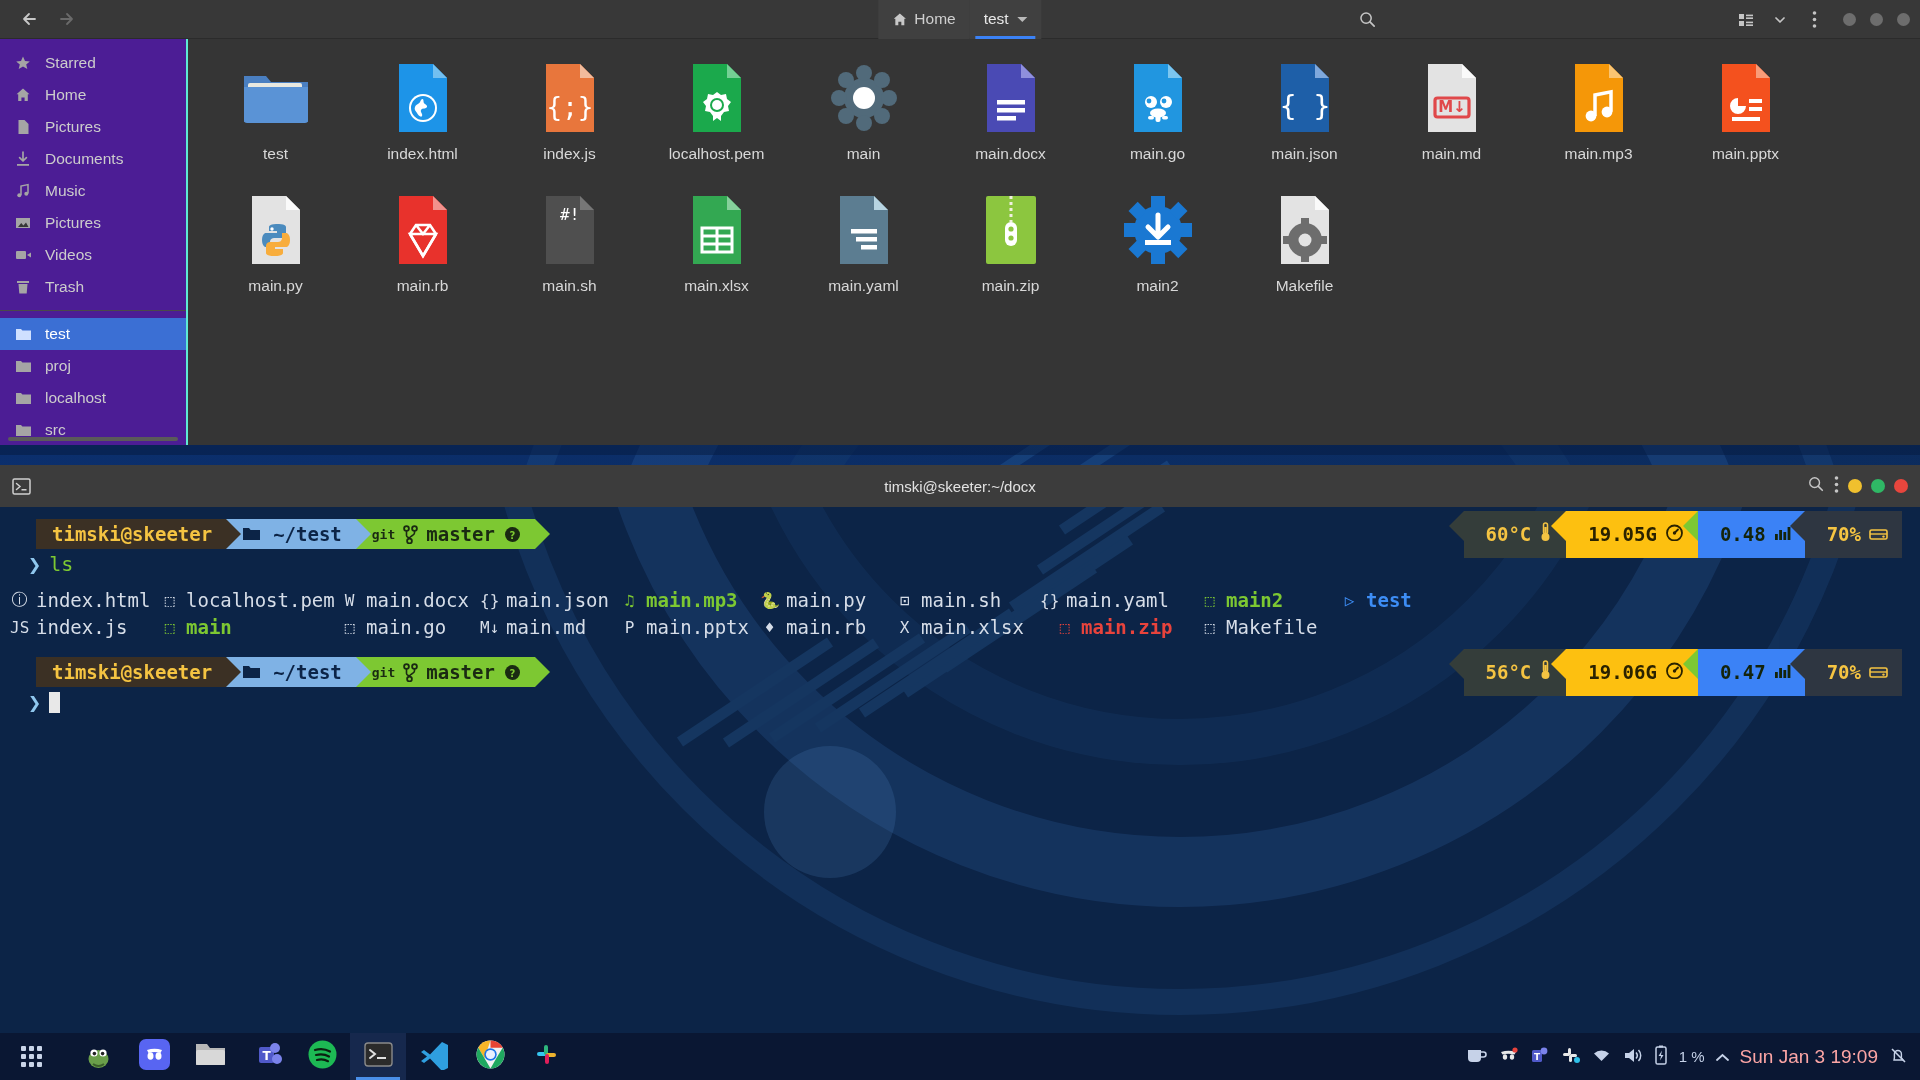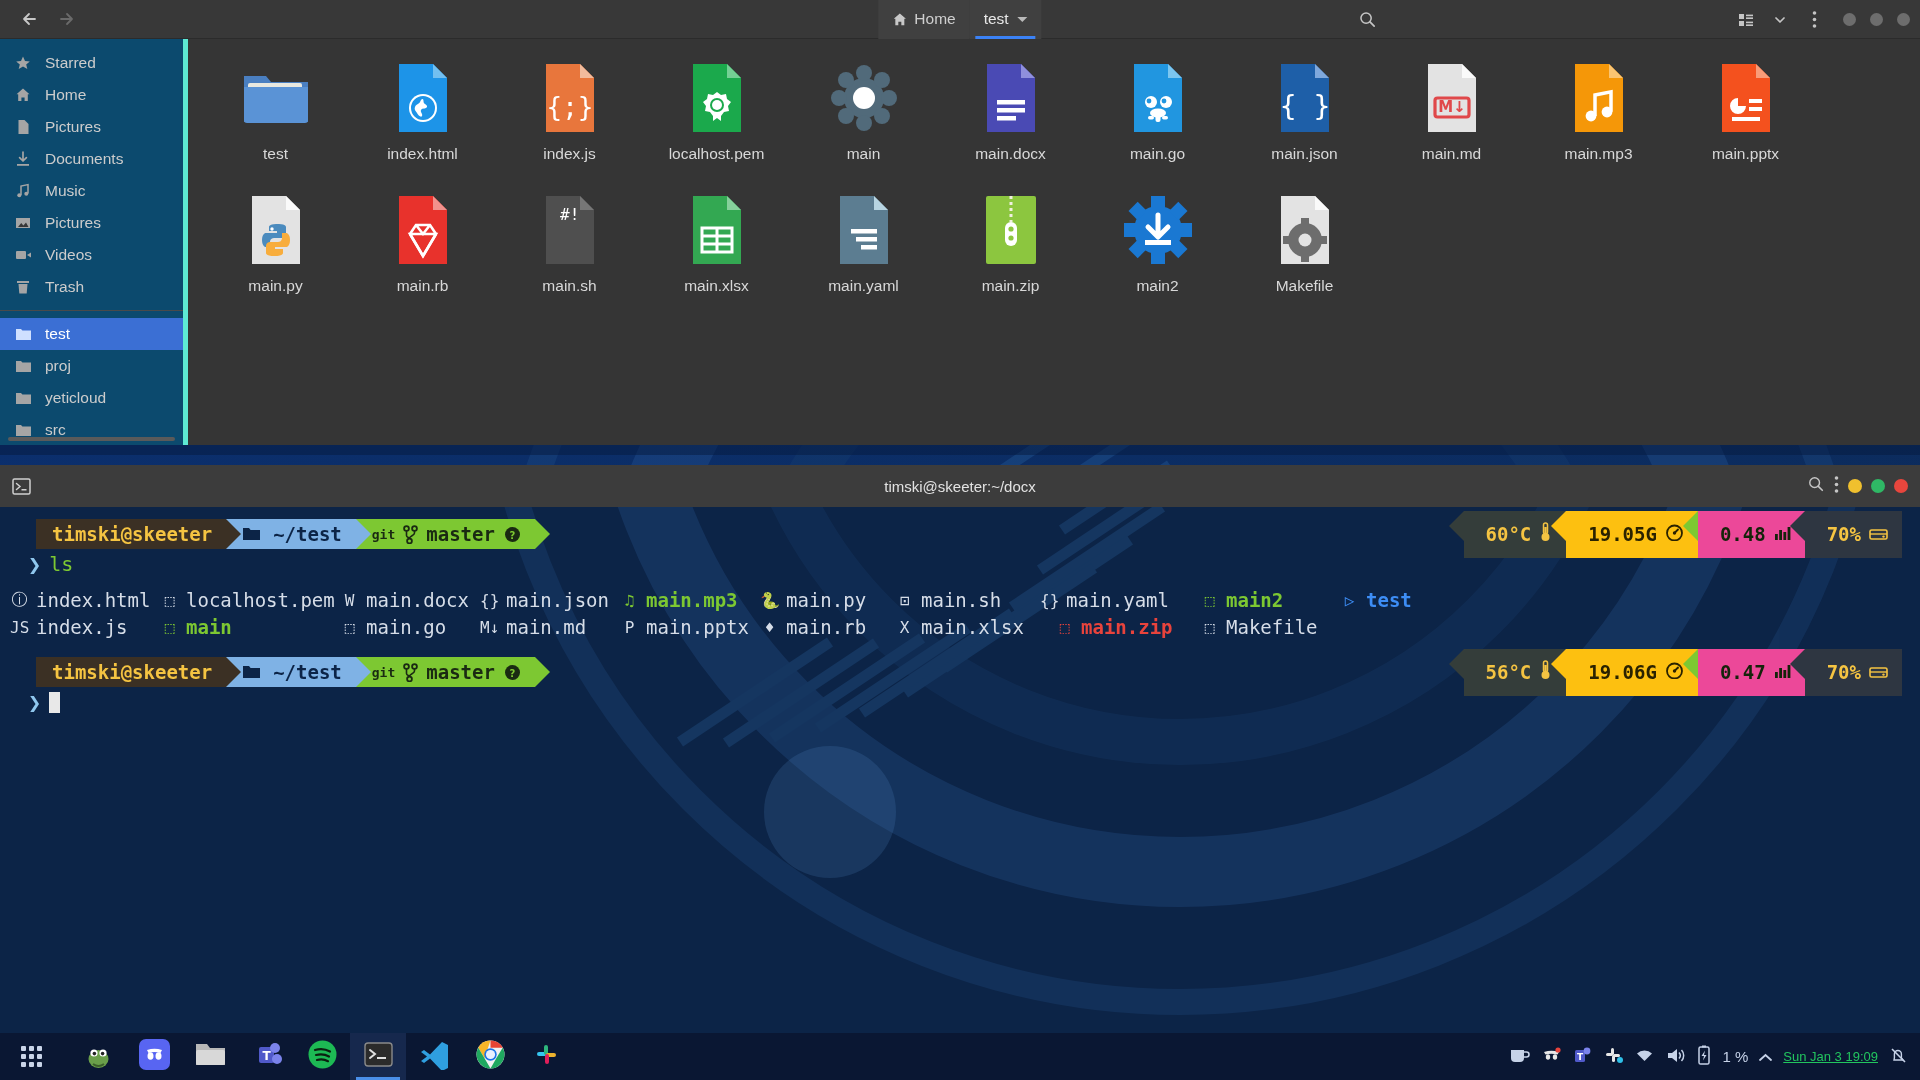--- a/index.html
+++ b/index.html
@@ -47,22 +47,22 @@
     position: absolute; left: 1358px; top: 0; height: 39px; display: flex; align-items: center;
   }
   .fm-right {
     position: absolute; right: 10px; top: 0; height: 39px; display: flex; align-items: center; gap: 4px;
   }
   .iconbtn { width: 30px; height: 30px; display: flex; align-items: center; justify-content: center; color: #c5c5c5; }
   .winbtn { width: 13px; height: 13px; border-radius: 50%; background: #6d6d6d; margin-left: 10px; }
 
   .fm-body { display: flex; height: 406px; }
   .sidebar {
-    width: 188px; background: #0c4a6e; padding-top: 8px; flex: none;
-    border-right: 5px solid #5eead4; position: relative; overflow: hidden;
+    width: 188px; background: #4c1d95; padding-top: 8px; flex: none;
+    border-right: 2px solid #5eead4; position: relative; overflow: hidden;
   }
   .sb-item {
     display: flex; align-items: center; gap: 13px; height: 32px; padding-left: 14px;
     color: #cccccc; font-size: 15.5px; white-space: nowrap;
   }
   .sb-item.selected { background: #3b6fd4; color: #ffffff; }
   .sb-ico { width: 18px; height: 18px; display:flex; align-items:center; justify-content:center; color:#a5a5a5; flex: none;}
   .sb-item.selected .sb-ico { color: #cfe0ff; }
   .sb-sep { height: 1px; background: #4a4a4a; margin: 7px 0; }
   .sb-scroll { position: absolute; left: 8px; right: 8px; bottom: 4px; height: 4px; background: #5a5a5a; border-radius: 2px; }
@@ -131,21 +131,21 @@
   }
   .rseg .larr {
     position: absolute; left: -15px; top: 0; width: 0; height: 0;
     border-top: 15px solid transparent; border-bottom: 15px solid transparent;
     z-index: 1;
   }
   .rseg-temp { background: #343d3a; color: #f5c442; }
   .rseg-temp .larr { border-right: 15px solid #343d3a; }
   .rseg-mem { background: #fdc010; color: #2a2200; }
   .rseg-mem .larr { border-right: 15px solid #fdc010; }
-  .rseg-load { background: #ec4899; color: #14240a; }
+  .rseg-load { background: #3b82f6; color: #14240a; }
   .rseg-load .larr { border-right: 15px solid #7dc832; }
   .rseg-disk { background: #2e3641; color: #f5c442; }
   .rseg-disk .larr { border-right: 15px solid #2e3641; }
 
   .cmdline { height: 30px; display: flex; align-items: center; margin-left: 28px; }
   .arrow-g { color: #8fc7ee; font-size: 22px; margin-right: 8px; font-weight: bold;}
   .cmdtext { color: #7dc832; font-size: 20px; }
   .cursor { width: 11px; height: 21px; background: #e8e8e8; display: inline-block; }
 
   .lsrow { height: 23px; display: flex; align-items: center; margin-left: 10px; }
@@ -167,21 +167,21 @@
     position: relative;
   }
   .tb-app.active { background: #16284d; }
   .tb-app.active::after {
     content:""; position: absolute; left: 6px; right: 6px; bottom: 0; height: 3px; background: #4a8fe8;
   }
   .tb-right {
     margin-left: auto; display: flex; align-items: center; gap: 11px; margin-right: 12px;
     color: #c6d2e8; font-size: 15px;
   }
-  .tb-clock { color: #22c55e; font-size: 13px; white-space: nowrap; text-decoration: underline; }
+  .tb-clock { color: #fca5a5; font-size: 19px; white-space: nowrap; }
   .gridicon { display: grid; grid-template-columns: repeat(3,5px); grid-template-rows: repeat(3,5px); gap: 3px; }
   .gridicon i { background: #c9d4e8; border-radius: 1px; display:block; width:5px;height:5px;}
 </style>
 </head>
 <body>
 
 <div id="screen">
 
   <div id="filemanager">
     <div class="fm-header">
@@ -340,21 +340,21 @@
               </svg>
           </span>
           <span>proj</span>
         </div>
         <div class="sb-item">
           <span class="sb-ico">
             <svg width="17" height="14" viewBox="0 0 17 14">
                 <path d="M1 2h5l1.4 1.6H16V13H1z" fill="currentColor"></path>
               </svg>
           </span>
-          <span>yeticloud</span>
+          <span>localhost</span>
         </div>
         <div class="sb-item">
           <span class="sb-ico">
             <svg width="17" height="14" viewBox="0 0 17 14">
                 <path d="M1 2h5l1.4 1.6H16V13H1z" fill="currentColor"></path>
               </svg>
           </span>
           <span>src</span>
         </div>
         <div class="sb-scroll"></div>

